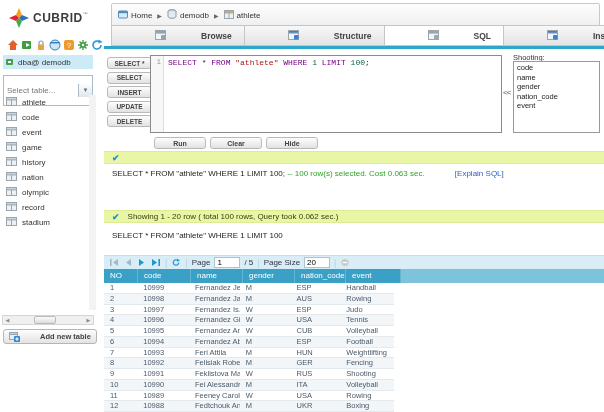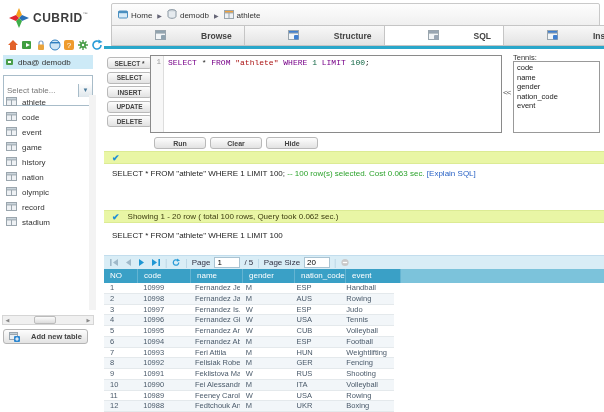--- a/index.html
+++ b/index.html
@@ -27,21 +27,21 @@
   .table-item span { font-size:8px; color:#333; }
   .vscroll { position:absolute; right:8px; top:95px; width:7px; height:215px; background:#f3f3f3; }
   .hscroll { position:absolute; left:2px; top:315px; width:92px; height:10px;
     background:#f0f0f0; border:1px solid #d5d5d5; display:flex; align-items:center; }
   .hscroll .arr { width:9px; font-size:5px; color:#888; text-align:center; }
   .hscroll .track { flex:1; position:relative; height:8px; }
   .hscroll .thumb { position:absolute; left:30%; width:22px; height:8px;
     background:linear-gradient(#fcfcfc,#dcdcdc); border:1px solid #bbb; border-radius:2px; }
   .add-table { position:absolute; left:3px; top:329px; height:15px;
     background:linear-gradient(#fdfdfd,#e3e3e3); border:1px solid #b5b5b5; border-radius:3px;
-    display:flex; align-items:center; gap:11px; padding:0 5px; cursor:pointer; }
+    display:flex; align-items:center; gap:20px; padding:0 5px; cursor:pointer; }
   .add-table span { font-size:7.5px; font-weight:bold; color:#444; }
 
   
   .main { position:absolute; left:104px; top:0; width:500px; height:412px; background:#fff; }
 
   .breadcrumb { position:absolute; left:7px; top:3px; right:4px; height:24px;
     background:linear-gradient(#fdfdfd,#efefef); border:1px solid #c9c9c9; border-radius:2px;
     display:flex; align-items:center; gap:5px; padding-left:6px; }
   .crumb { display:flex; align-items:center; gap:3px; cursor:pointer; }
   .crumb span { font-size:8px; color:#333; }
@@ -89,21 +89,21 @@
   .green-bar { position:absolute; left:0; right:0; height:13px; background:#e9f6a5;
     border-top:1px solid #dceb94; border-bottom:1px solid #dceb94;
     display:flex; align-items:center; padding-left:8px; }
   .green-bar .chk { color:#1f8fd6; font-size:9px; font-weight:bold; margin-right:8px; }
   .green-bar span.msg { font-size:8px; color:#3c3c10; }
   .bar1 { top:151px; }
   .bar2 { top:210px; }
 
   .result-line { position:absolute; left:8px; top:169px; font-size:8px; color:#222; }
   .result-line .ok { color:#2ca32c; }
-  .result-line .lnk { color:#2a63c5; cursor:pointer; }
+  .result-line .lnk { color:#2a63c5; cursor:pointer;margin-left:28px; }
   .sql-echo { position:absolute; left:8px; top:231px; font-size:8px; color:#222; }
 
   .pager { position:absolute; left:0; right:0; top:255px; height:14px; background:#d9edf6;
     border-top:1px solid #c2dded; display:flex; align-items:center; gap:4px; padding-left:5px; }
   .pager .pic { width:10px; height:9px; display:inline-block; cursor:pointer; }
   .pager .sep { color:#b4d2e2; font-size:9px; }
   .pager label { font-size:8px; color:#334; }
   .pager input { width:26px; height:11px; border:1px solid #a9c3d2; font-size:8px; padding-left:2px;
     font-family:"Liberation Sans",sans-serif; }
 
@@ -370,21 +370,21 @@
         <button class="sqlbtn">DELETE</button>
       </div>
 
     <div class="editor">
       <div class="gutter">1</div>
       <div class="code" id="sql-code"><span class="tok-kw">SELECT</span><span class="tok-pl"> </span><span class="tok-pl">*</span><span class="tok-pl"> </span><span class="tok-kw">FROM</span><span class="tok-pl"> </span><span class="tok-str">"athlete"</span><span class="tok-pl"> </span><span class="tok-kw">WHERE</span><span class="tok-pl"> </span><span class="tok-num">1</span><span class="tok-pl"> </span><span class="tok-kw">LIMIT</span><span class="tok-pl"> </span><span class="tok-num">100</span><span class="tok-pl">;</span></div>
     </div>
 
     <button class="collapse-btn">&lt;&lt;</button>
 
-    <div class="cols-label">Tennis:</div>
+    <div class="cols-label">Shooting:</div>
     <div class="cols-box" id="cols-box">
         <div>code</div>
         <div>name</div>
         <div>gender</div>
         <div>nation_code</div>
         <div>event</div>
       </div>
 
     <div class="run-row" id="run-row">
         <button>Run</button>

